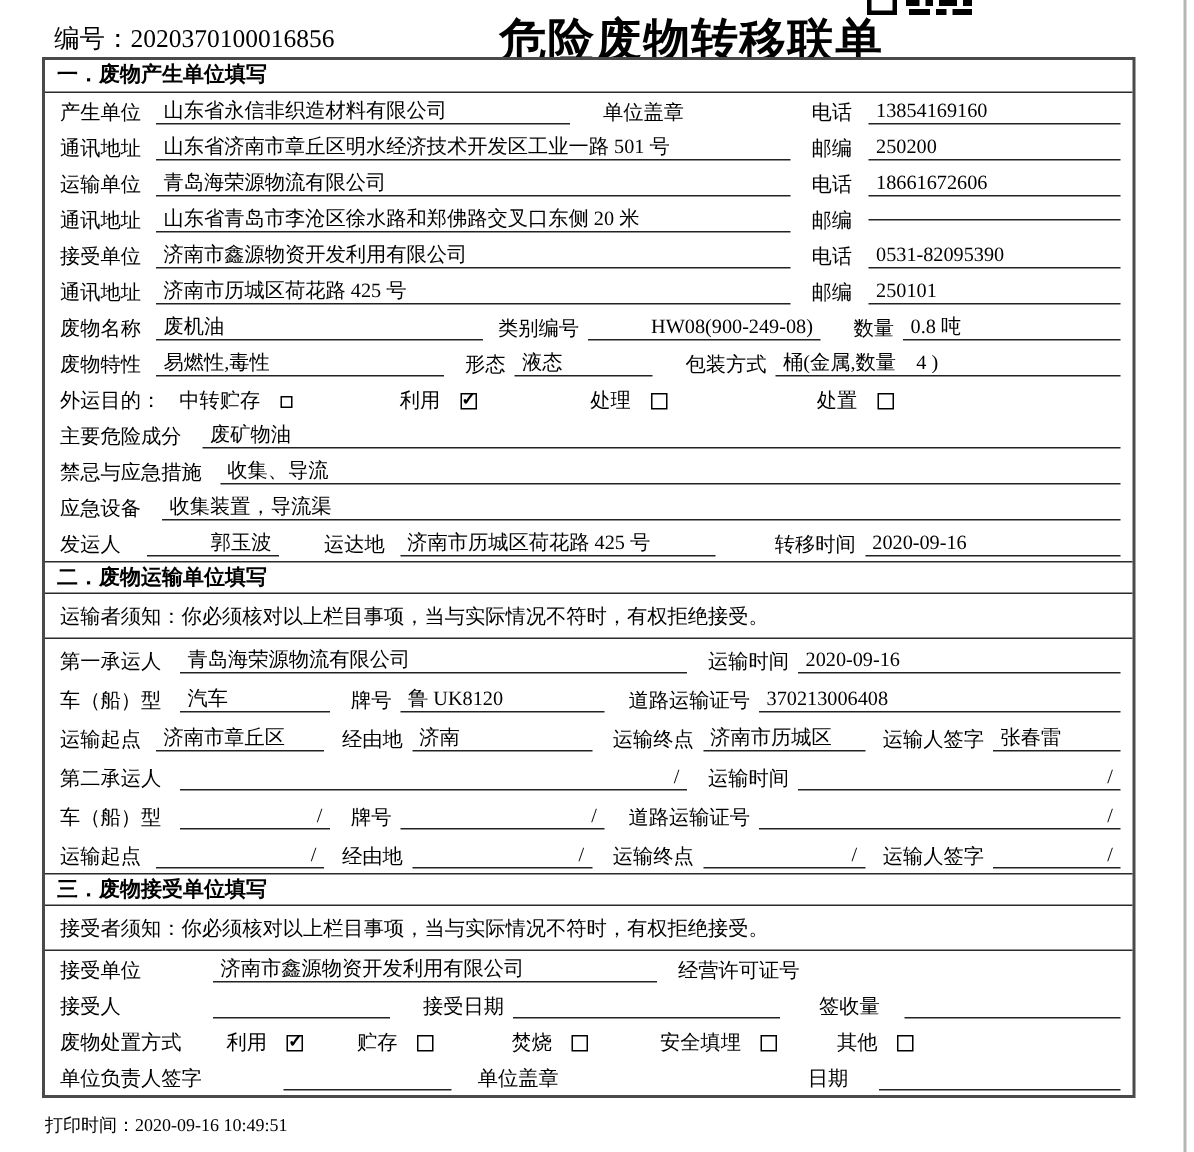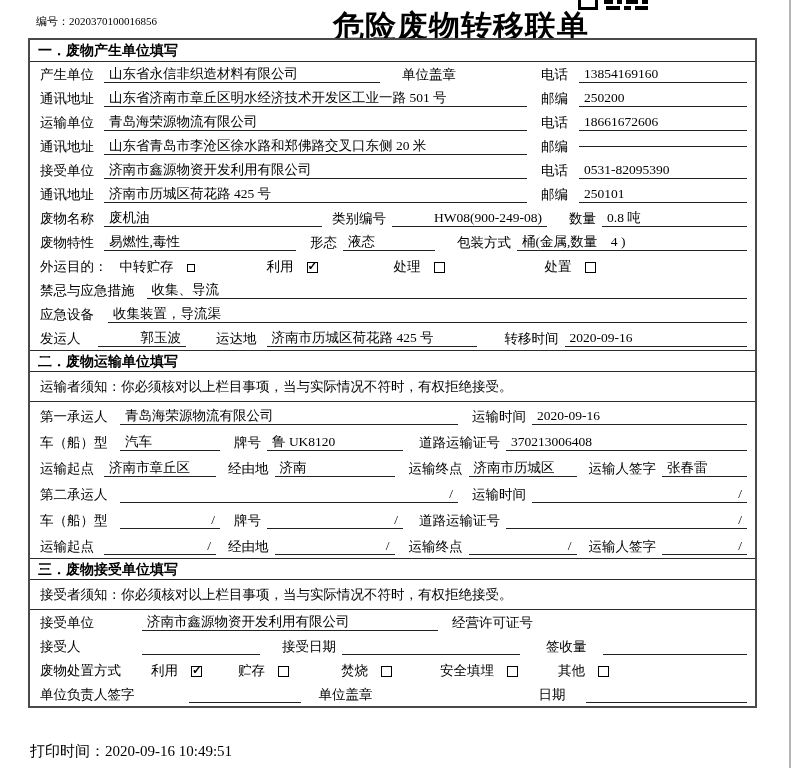--- a/index.html
+++ b/index.html
@@ -2,21 +2,21 @@
 <html><head>
 <meta charset="utf-8">
 <style>
   * { margin:0; padding:0; box-sizing:border-box; }
   html,body { background:#fff; }
   .page {
     position:relative; width:796px; height:768px; background:#ffffff;
     font-family:"Liberation Serif","DejaVu Serif",serif; color:#000;
     overflow:hidden;
   }
-  .serial { position:absolute; left:36px; top:14px; font-size:11px; white-space:nowrap; }
+  .serial { position:absolute; left:36px; top:14px; font-size:17px; white-space:nowrap; }
   .doc-title { position:absolute; left:333px; top:6px; font-size:31px; font-weight:bold; letter-spacing:1px; white-space:nowrap; }
   .qr-frag { position:absolute; left:578px; top:0; }
   .right-edge { position:absolute; right:5px; top:0; bottom:0; width:2px; background:#b5b5b5; }
 
   .form { position:absolute; left:28px; top:38px; width:729px; border:2px solid #4a4a4a; background:#fff; }
 
   .sec-h {
     height:22px; line-height:21px; font-weight:bold; font-size:14px;
     padding-left:8px; border-bottom:1px solid #2b2b2b; white-space:nowrap;
   }
@@ -35,21 +35,21 @@
   .opt { display:flex; align-items:flex-end; }
   .cb {
     display:inline-block; width:11px; height:11px; border:1px solid #000;
     margin-left:7px; margin-bottom:2px; position:relative; background:#fff;
   }
   .cb[data-checked="true"]::after {
     content:"✓"; position:absolute; left:0px; top:-4px; font-size:12px; font-weight:bold;
   }
   .cb.small { width:8px; height:8px; margin-bottom:3px; }
 
-  .footer-line { position:absolute; left:30px; top:742px; font-size:15px; white-space:nowrap; }
+  .footer-line { position:absolute; left:30px; top:742px; font-size:12px; white-space:nowrap; }
 </style>
 </head>
 <body>
 
 <div class="page">
 
   <div class="serial"><span>编号：</span><span>2020370100016856</span></div>
 
   <div class="doc-title">危险废物转移联单</div>
 
@@ -156,37 +156,41 @@
       <span class="opt" style="margin-left:76px">
         <span class="l">处理</span>
         <span class="cb" data-checked="false"></span>
       </span>
       <span class="opt" style="margin-left:100px">
         <span class="l">处置</span>
         <span class="cb" data-checked="false"></span>
       </span>
     </div>
 
+    <div class="r">
+      <span class="l">主要危险成分</span>
+      <span class="u uf" style="margin-left:8px">废矿物油</span>
+    </div>
 
     <div class="r">
       <span class="l">禁忌与应急措施</span>
       <span class="u uf" style="margin-left:6px">收集、导流</span>
     </div>
 
     <div class="r">
       <span class="l">应急设备</span>
       <span class="u uf" style="margin-left:8px">收集装置，导流渠</span>
     </div>
 
     <div class="r">
       <span class="l" style="width:52px">发运人</span>
       <span class="u c" style="width:88px">郭玉波</span>
       <span class="l" style="margin-left:30px">运达地</span>
       <span class="u" style="width:210px;margin-left:4px">济南市历城区荷花路 425 号</span>
-      <span class="l" style="margin-left:28px">转移时间</span>
+      <span class="l" style="margin-left:40px">转移时间</span>
       <span class="u uf">2020-09-16</span>
     </div>
 
     <div class="sec-h bt">二．废物运输单位填写</div>
 
     <div class="r r2 notice">
       <span>运输者须知：你必须核对以上栏目事项，当与实际情况不符时，有权拒绝接受。</span>
     </div>
 
     <div class="r r2">

